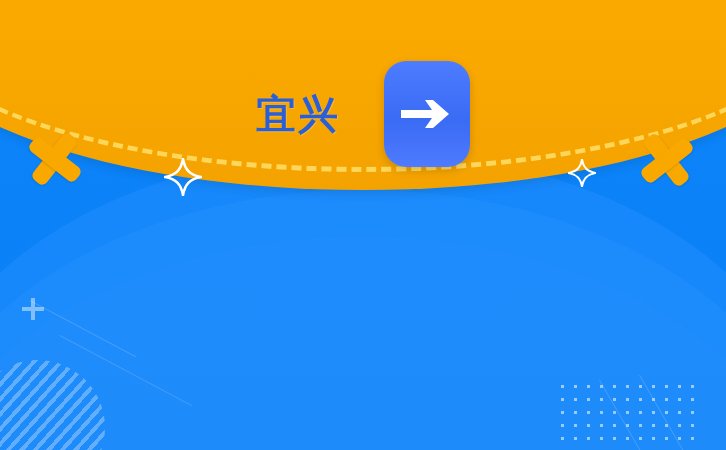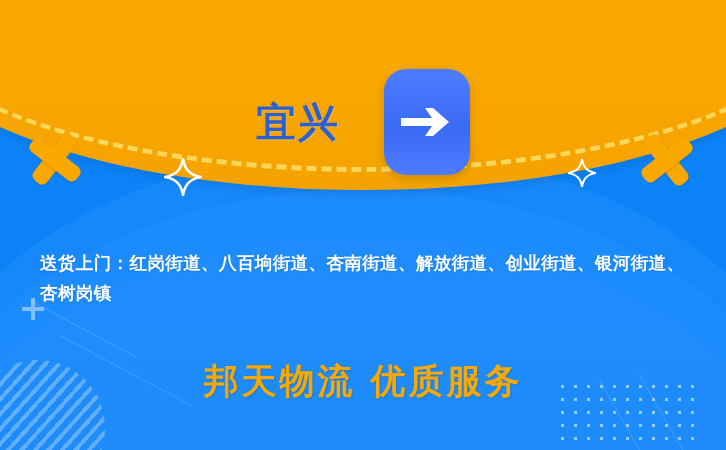--- a/index.html
+++ b/index.html
@@ -97,21 +97,21 @@
     border-left-color: transparent;
     border-right-color: transparent;
     opacity: .95;
     box-sizing: border-box;
   }
 
   
   .header-row {
     position: absolute;
     left: 0;
-    top: 66px;
+    top: 58px;
     width: 726px;
     height: 112px;
     display: flex;
     align-items: center;
     justify-content: center;
     gap: 44px;
   }
   .city {
     font-family: "DejaVu Serif", "Liberation Serif", serif;
     font-weight: bold;
@@ -235,17 +235,15 @@
       <path d="M19 1 C21 12 26 17 37 19 C26 21 21 26 19 37 C17 26 12 21 1 19 C12 17 17 12 19 1 Z" fill="none" stroke="#ffffff" stroke-width="3" stroke-linejoin="round"></path>
     </svg>
   </div>
 
   <div class="plus-mark" style="left:20px; top:296px;">
     <svg width="26" height="26" viewBox="0 0 26 26" aria-hidden="true">
       <path d="M11 2 h4 v9 h9 v4 h-9 v9 h-4 v-9 h-9 v-4 h9 z" fill="rgba(255,255,255,.45)"></path>
     </svg>
   </div>
 
-  <div class="delivery-text">送货上门：红岗街道、八百垧街道、杏南街道、解放街道、创业街道、银河街道、杏树岗镇</div>
-
-  <div class="slogan">邦天物流 优质服务</div>
+
 
 </div>
 
 </body></html>

